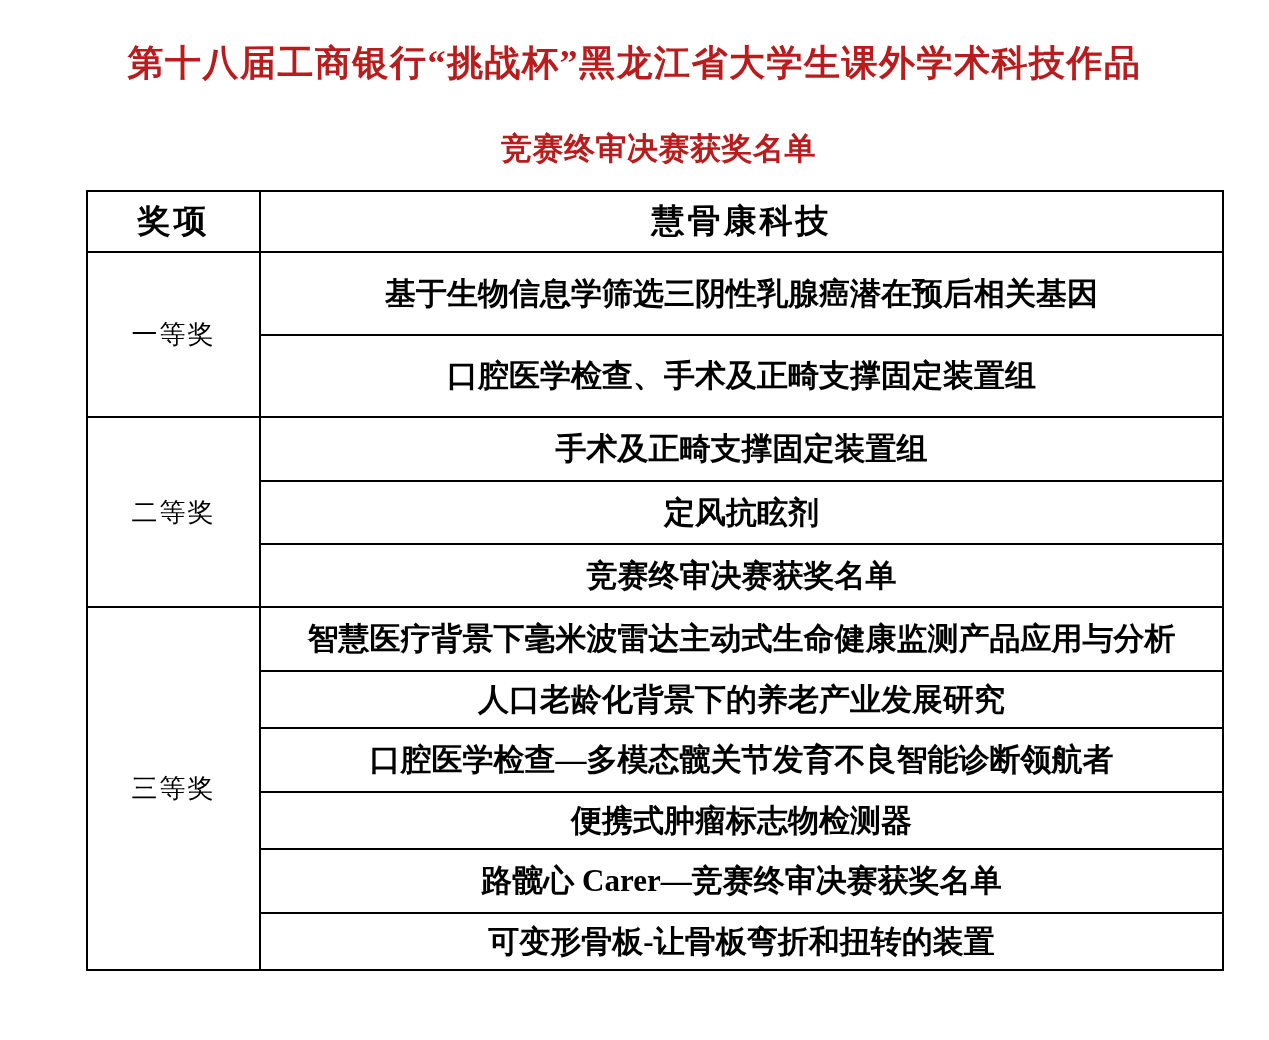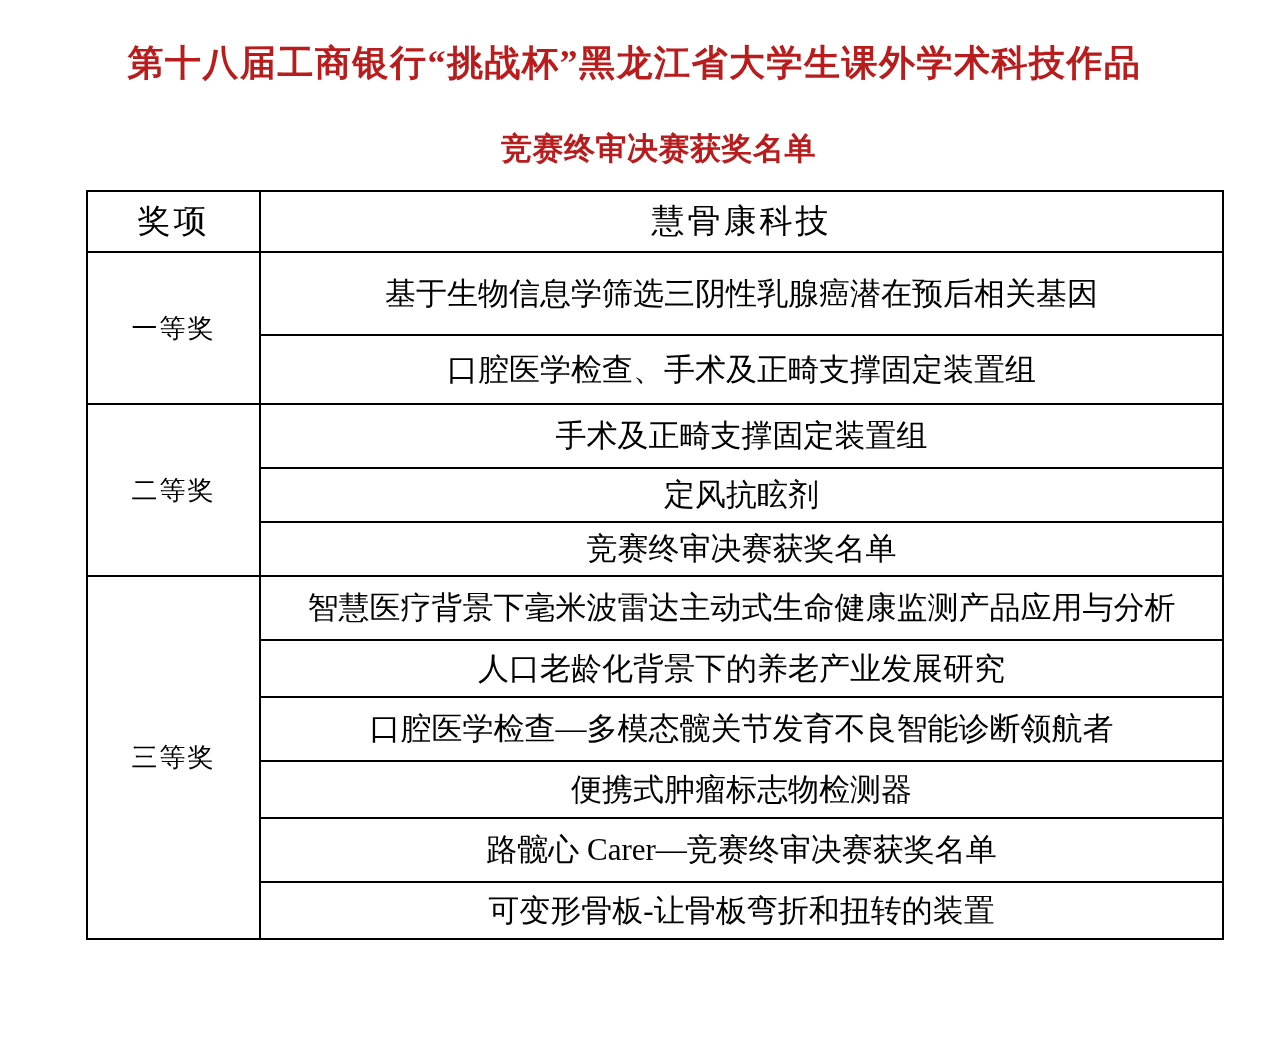--- a/index.html
+++ b/index.html
@@ -52,39 +52,39 @@
   table.awards th,
   table.awards td {
     border: 2px solid #000000;
     text-align: center;
     vertical-align: middle;
     padding: 0 4px;
     overflow: hidden;
   }
   table.awards th {
     font-size: 33px;
-    font-weight: normal;
+    font-weight: bold;
     letter-spacing: 3px;
   }
   td.award-cell {
     font-size: 26px;
     font-weight: normal;
     letter-spacing: 2px;
   }
   td.project-cell {
     font-size: 31px;
-    font-weight: normal;
+    font-weight: bold;
     letter-spacing: 0px;
     white-space: nowrap;
   }
   tr.h61 { height: 61px; }
   tr.h83 { height: 83px; }
-  tr.h82 { height: 69px; }
+  tr.h82 { height: 82px; }
   tr.h64 { height: 64px; }
-  tr.h63 { height: 54px; }
+  tr.h63 { height: 63px; }
   tr.h65 { height: 57px; }
 </style>
 </head>
 <body>
 
 <h1 class="doc-title line1">第十八届工商银行“挑战杯”黑龙江省大学生课外学术科技作品</h1>
 
 <h1 class="doc-title line2">竞赛终审决赛获奖名单</h1>
 
 <table class="awards">

